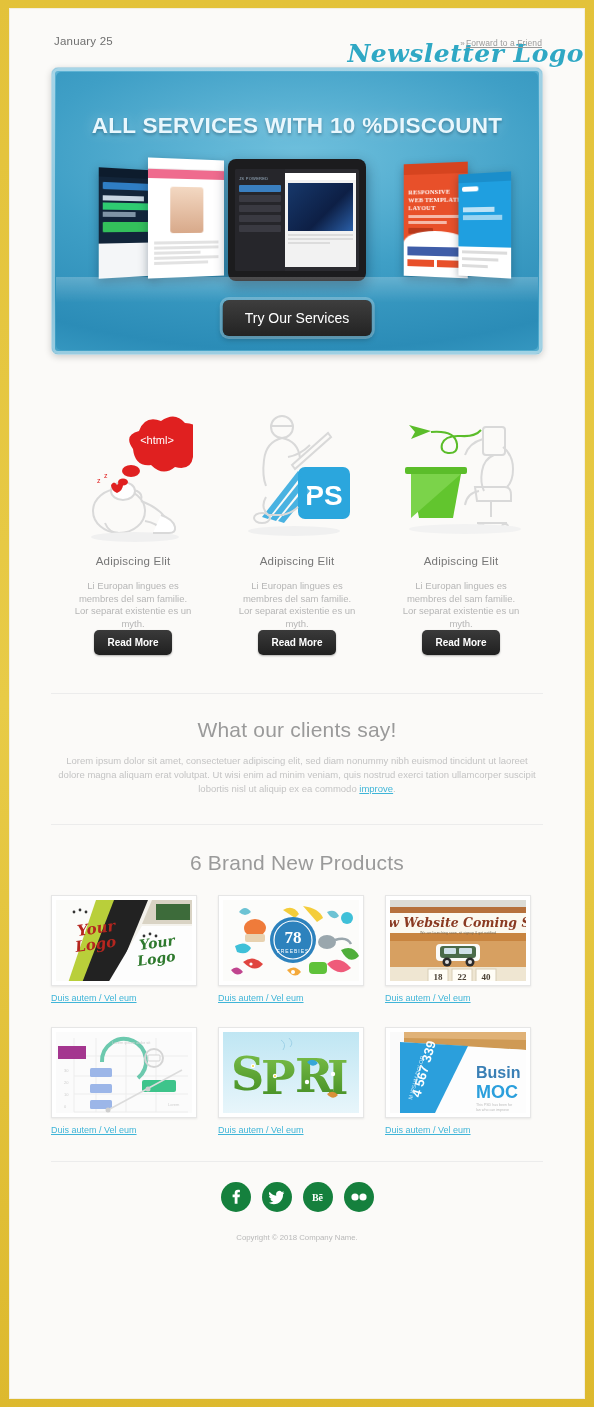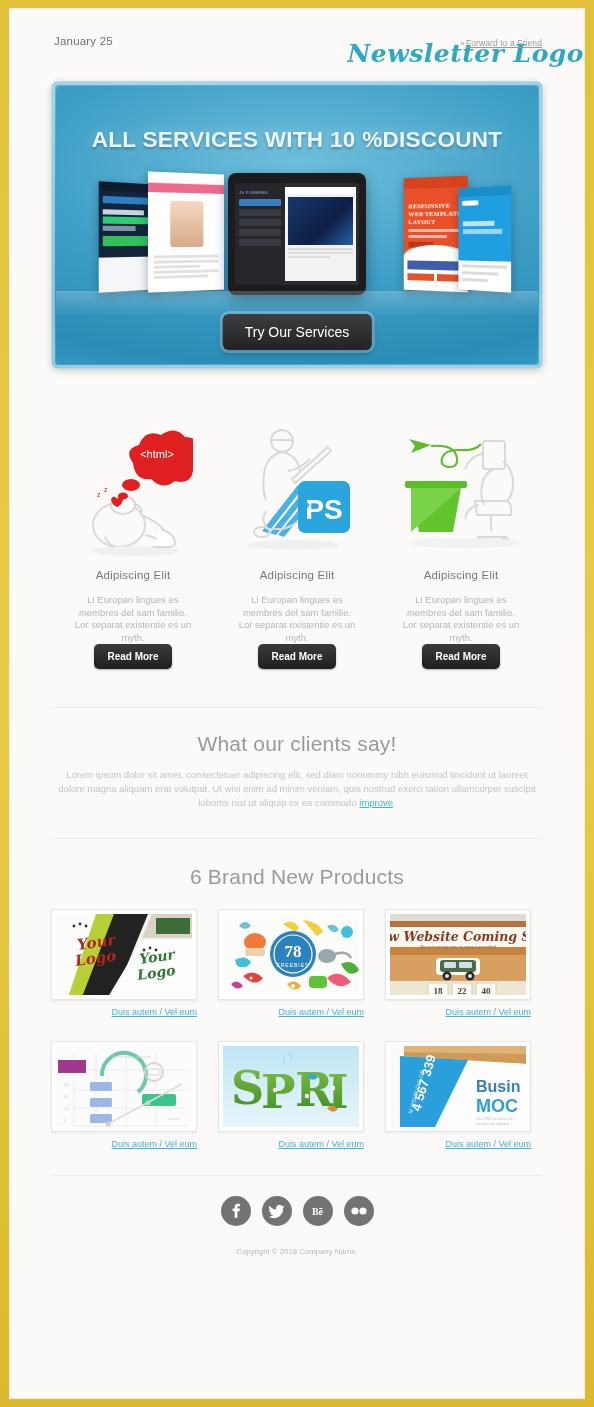--- a/index.html
+++ b/index.html
@@ -27,21 +27,21 @@
   .sheet {
     width: 100%; height: 100%;
     background: #fbfaf8;
     position: relative;
     overflow: hidden;
     border: 1px solid #f3efe2;
   }
 
   
   .header {
-    height: 72px;
+    height: 58px;
     position: relative;
   }
   .hdr-date {
     position: absolute;
     left: 44px; top: 26px;
     font-size: 11.5px;
     color: #6f6f6f;
     letter-spacing: .2px;
   }
   .hdr-logo {
@@ -284,40 +284,40 @@
     width: 146px; height: 91px;
     background: #fff;
     border: 1px solid #e6e6e6;
     padding: 4px;
     box-shadow: 0 1px 2px rgba(0,0,0,.08);
     overflow: hidden;
     position: relative;
   }
   .thumb .inner { width:100%; height:100%; overflow:hidden; position:relative; }
   .card-cap {
-    text-align: right;
+    text-align: left;
     margin-top: 7px;
     font-size: 9px;
     color: #3fb5d8;
     text-decoration: underline;
     cursor: pointer;
   }
 
   
   .foot-div { margin: 26px 41px 0; height:1px; background:#ececec; }
   .socials {
     margin-top: 20px;
     display: flex;
     justify-content: center;
     gap: 11px;
   }
   .soc {
     width: 30px; height: 30px;
     border-radius: 50%;
-    background: #737373;
+    background: #15803d;
     color: #fff;
     display: flex;
     align-items: center;
     justify-content: center;
     cursor: pointer;
   }
   .foot-text {
     margin-top: 18px;
     text-align: center;
     font-size: 7.8px;

